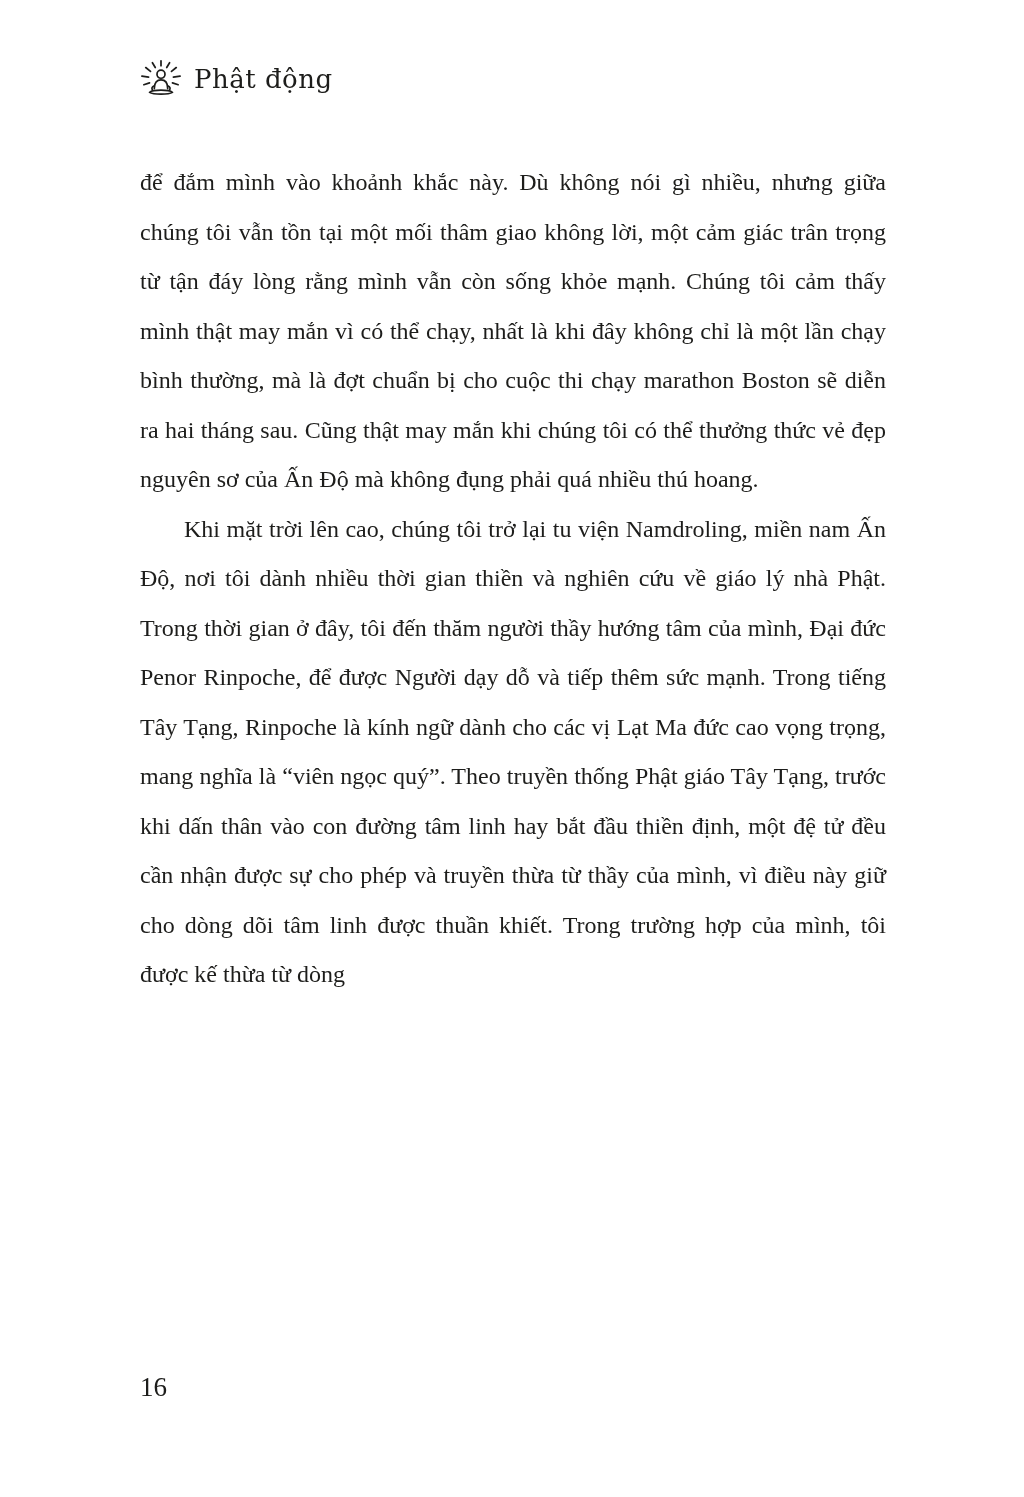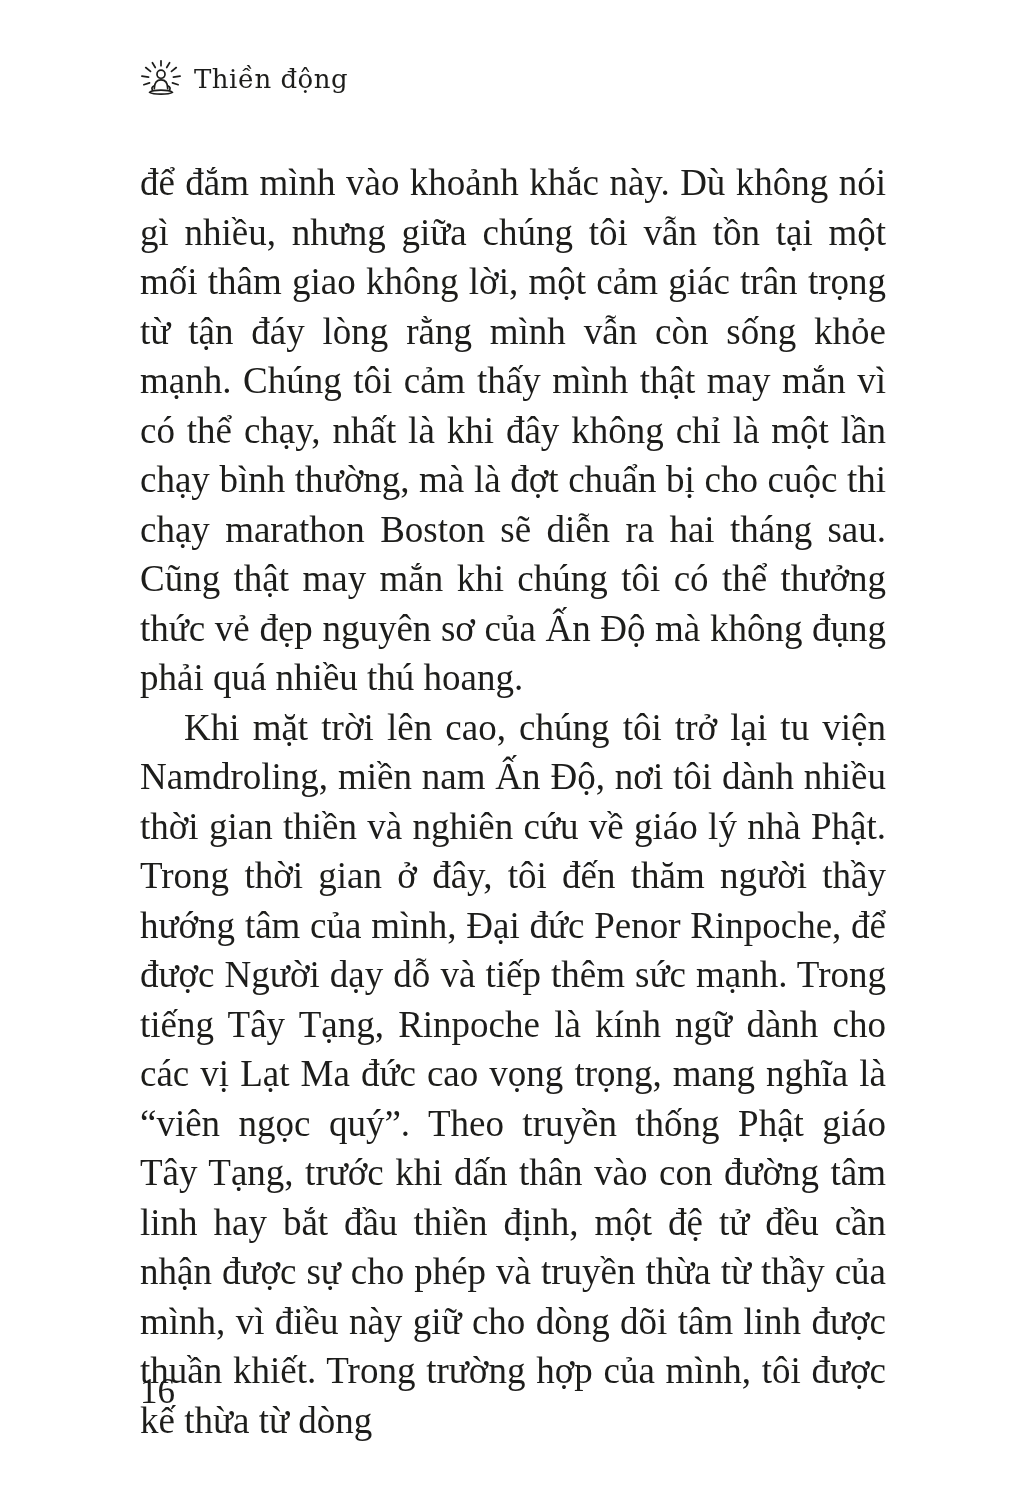--- a/index.html
+++ b/index.html
@@ -43,42 +43,42 @@
     font-size: 26px;
     letter-spacing: 0.5px;
     color: #1d1d1b;
     font-family: "DejaVu Serif", serif;
   }
   .body-text {
     position: absolute;
     top: 158px;
     left: 140px;
     width: 746px;
-    font-size: 37px;
+    font-size: 24px;
     line-height: 49.5px;
     text-align: justify;
     text-justify: inter-word;
     color: #1d1d1b;
   }
   .para {
     margin: 0;
     padding: 0;
   }
   .para + .para {
   }
   .para.indented {
     text-indent: 44px;
   }
   .page-footer {
     position: absolute;
     left: 140px;
     top: 1372px;
   }
   .page-number {
-    font-size: 35px;
+    font-size: 27px;
     color: #1d1d1b;
     margin-top: 18px;
   }
 </style>
 </head>
 <body>
 
 <div class="page">
 
   <header class="page-header">
@@ -99,21 +99,21 @@
 
         <circle cx="22" cy="17" r="4.2" stroke="#1d1d1b" stroke-width="1.8"></circle>
 
         <path d="M15 32 C15 25.5 18 23 22 23 C26 23 29 25.5 29 32" stroke="#1d1d1b" stroke-width="1.8" stroke-linecap="round"></path>
         <path d="M15 29 C12.5 30 12 32 13 33.5" stroke="#1d1d1b" stroke-width="1.8" stroke-linecap="round"></path>
         <path d="M29 29 C31.5 30 32 32 31 33.5" stroke="#1d1d1b" stroke-width="1.8" stroke-linecap="round"></path>
 
         <path d="M10 36 C14 33 30 33 34 36 C30 38.5 14 38.5 10 36 Z" stroke="#1d1d1b" stroke-width="1.8" stroke-linejoin="round"></path>
       </svg>
     </span>
-    <span class="header-title">Thiền động</span>
+    <span class="header-title">Phật động</span>
   </header>
 
   <main class="body-text">
     <p class="para">để đắm mình vào khoảnh khắc này. Dù không nói gì nhiều, nhưng giữa chúng tôi vẫn tồn tại một mối thâm giao không lời, một cảm giác trân trọng từ tận đáy lòng rằng mình vẫn còn sống khỏe mạnh. Chúng tôi cảm thấy mình thật may mắn vì có thể chạy, nhất là khi đây không chỉ là một lần chạy bình thường, mà là đợt chuẩn bị cho cuộc thi chạy marathon Boston sẽ diễn ra hai tháng sau. Cũng thật may mắn khi chúng tôi có thể thưởng thức vẻ đẹp nguyên sơ của Ấn Độ mà không đụng phải quá nhiều thú hoang.</p>
     <p class="para indented">Khi mặt trời lên cao, chúng tôi trở lại tu viện Namdroling, miền nam Ấn Độ, nơi tôi dành nhiều thời gian thiền và nghiên cứu về giáo lý nhà Phật. Trong thời gian ở đây, tôi đến thăm người thầy hướng tâm của mình, Đại đức Penor Rinpoche, để được Người dạy dỗ và tiếp thêm sức mạnh. Trong tiếng Tây Tạng, Rinpoche là kính ngữ dành cho các vị Lạt Ma đức cao vọng trọng, mang nghĩa là “viên ngọc quý”. Theo truyền thống Phật giáo Tây Tạng, trước khi dấn thân vào con đường tâm linh hay bắt đầu thiền định, một đệ tử đều cần nhận được sự cho phép và truyền thừa từ thầy của mình, vì điều này giữ cho dòng dõi tâm linh được thuần khiết. Trong trường hợp của mình, tôi được kế thừa từ dòng</p>
   </main>
 
   <footer class="page-footer">
     <span class="page-number">16</span>
   </footer>

